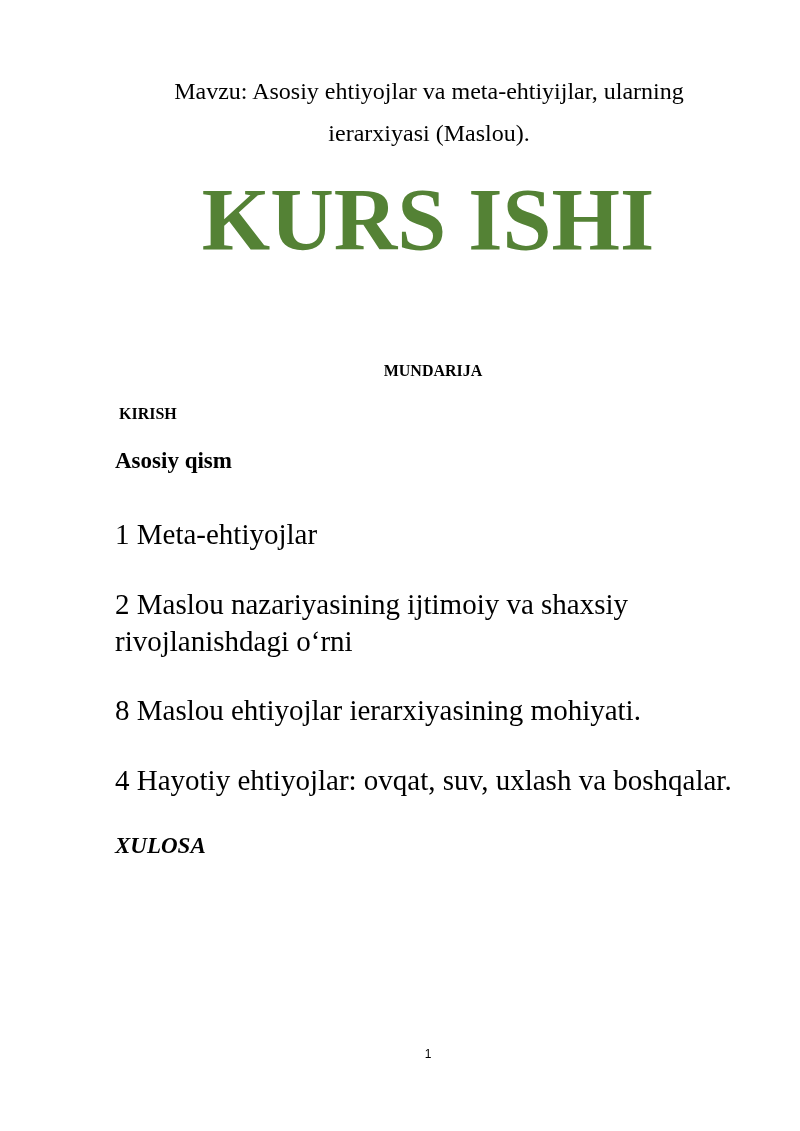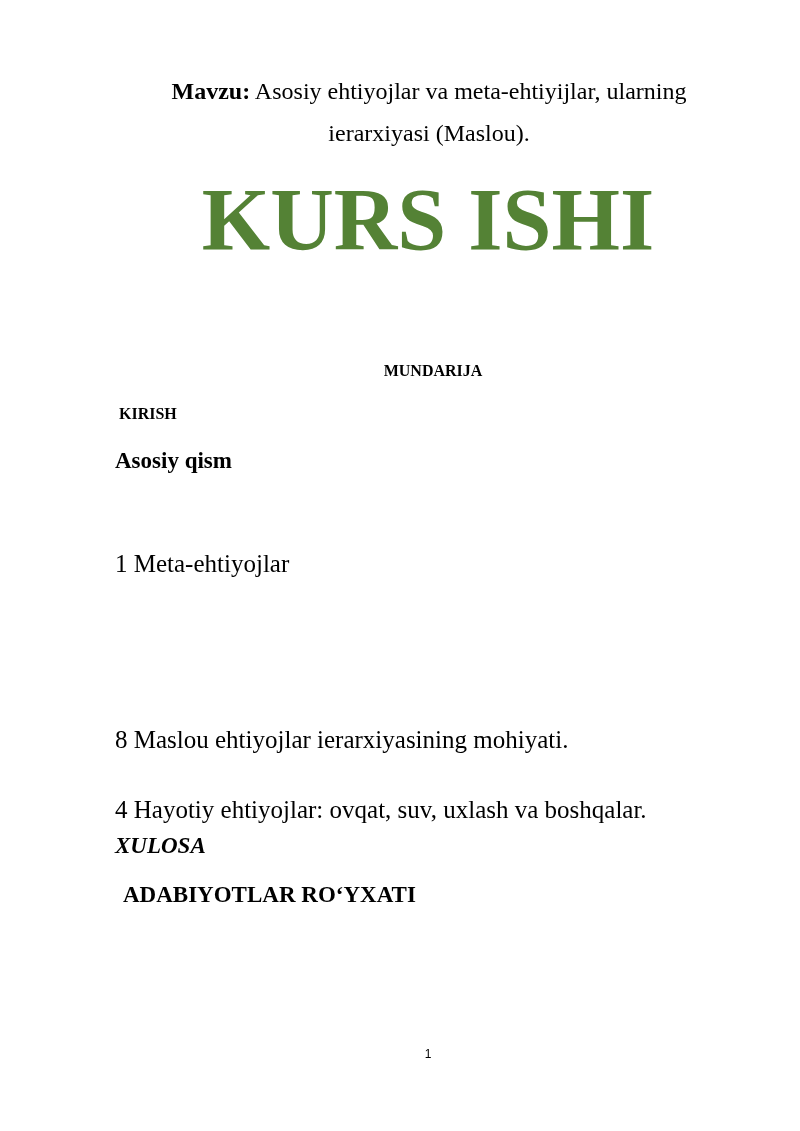--- a/index.html
+++ b/index.html
@@ -31,21 +31,21 @@
       font-size: 24px;
       line-height: 30px;
     }
     .topic-line2 {
       left: 0; width: 858px;
       top: 118px;
       text-align: center;
       font-size: 24px;
       line-height: 30px;
     }
-    .topic-label { font-weight: bold; text-align: center; }
+    .topic-label { font-weight: normal; text-align: center; }
 
     .big-title {
       left: 0; width: 856px;
       top: 170px;
       text-align: center;
       font-size: 88px;
       line-height: 100px;
       font-weight: bold;
       letter-spacing: 0px;
     }
@@ -64,23 +64,22 @@
       font-weight: bold;
       text-align: right;
     }
     .asosiy {
       left: 115px; top: 447px;
       font-size: 23px; line-height: 28px;
       font-weight: bold;
     }
     .item {
       left: 115px;
-      font-size: 25px;
+      font-size: 29px;
       line-height: 37px;
-      margin-top: 29px;
     }
     .item1 { top: 516px; }
     .item2 { top: 586px; white-space: normal; width: 590px; }
     .item3 { top: 692px; }
     .item4 { top: 762px; }
     .xulosa {
       left: 115px; top: 832px;
       font-size: 23px; line-height: 28px;
       font-weight: bold;
       font-style: italic;
@@ -109,20 +108,20 @@
   </div>
   <div class="abs topic-line2">ierarxiyasi (Maslou).</div>
 
   <div class="abs big-title" id="big-title" style="color: rgb(84, 130, 53);">KURS ISHI</div>
 
   <div class="abs toc-heading">MUNDARIJA</div>
   <div class="abs kirish">KIRISH</div>
   <div class="abs asosiy">Asosiy qism</div>
 
   <div class="abs item item1">1 Meta-ehtiyojlar</div>
+  <div class="abs item item2">2 Maslou nazariyasining ijtimoiy va shaxsiy rivojlanishdagi o‘rni</div>
   <div class="abs item item3">8 Maslou ehtiyojlar ierarxiyasining mohiyati.</div>
   <div class="abs item item4">4 Hayotiy ehtiyojlar: ovqat, suv, uxlash va boshqalar.</div>
 
   <div class="abs xulosa">XULOSA</div>
-  <div class="abs adabiyot">ADABIYOTLAR RO‘YXATI</div>
 
   <div class="abs page-number">1</div>
 </div>
 
 </body></html>

